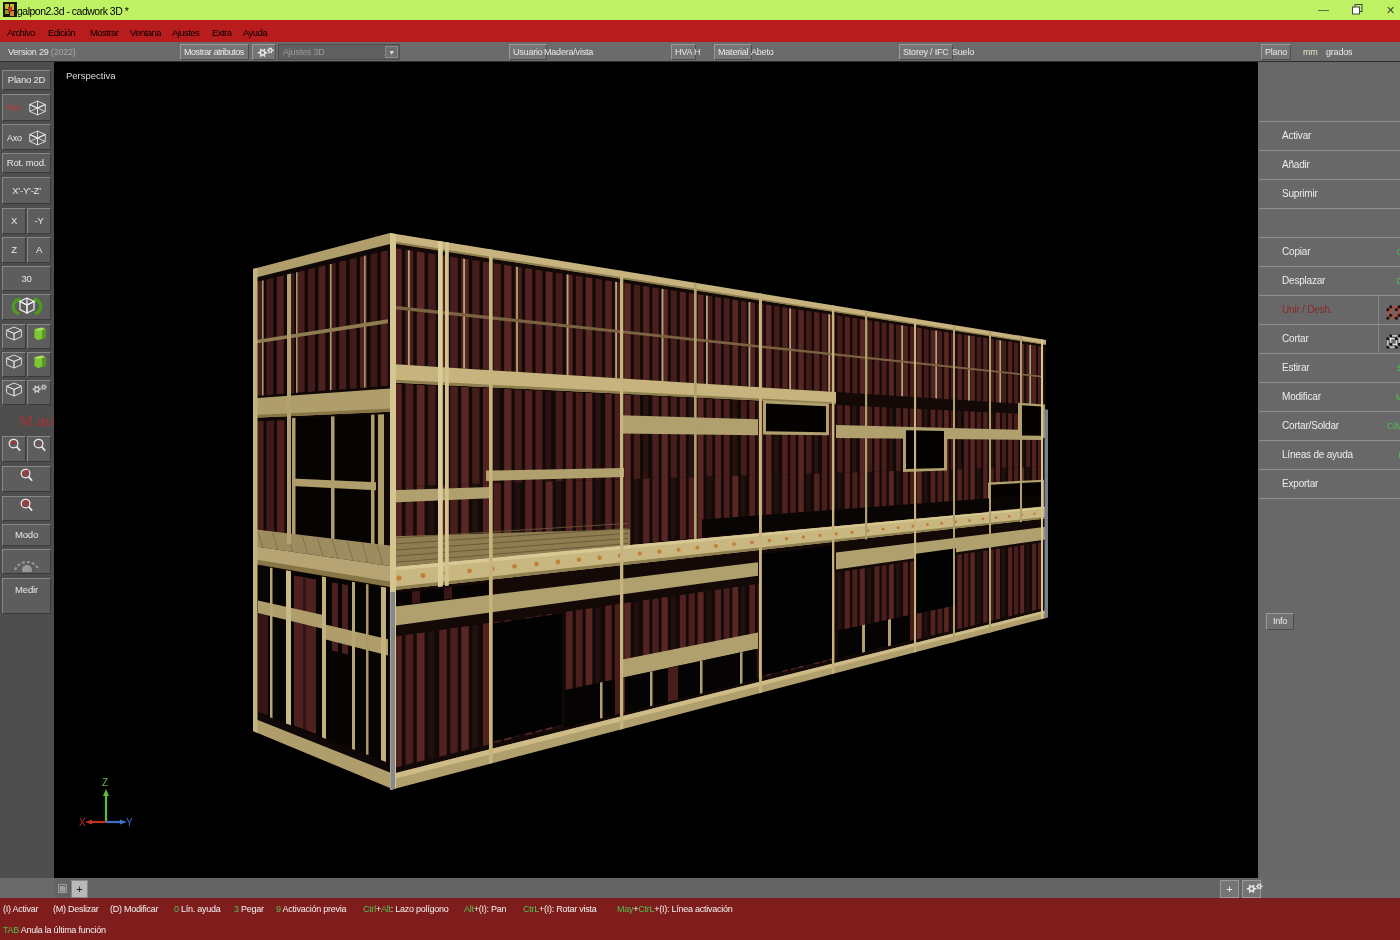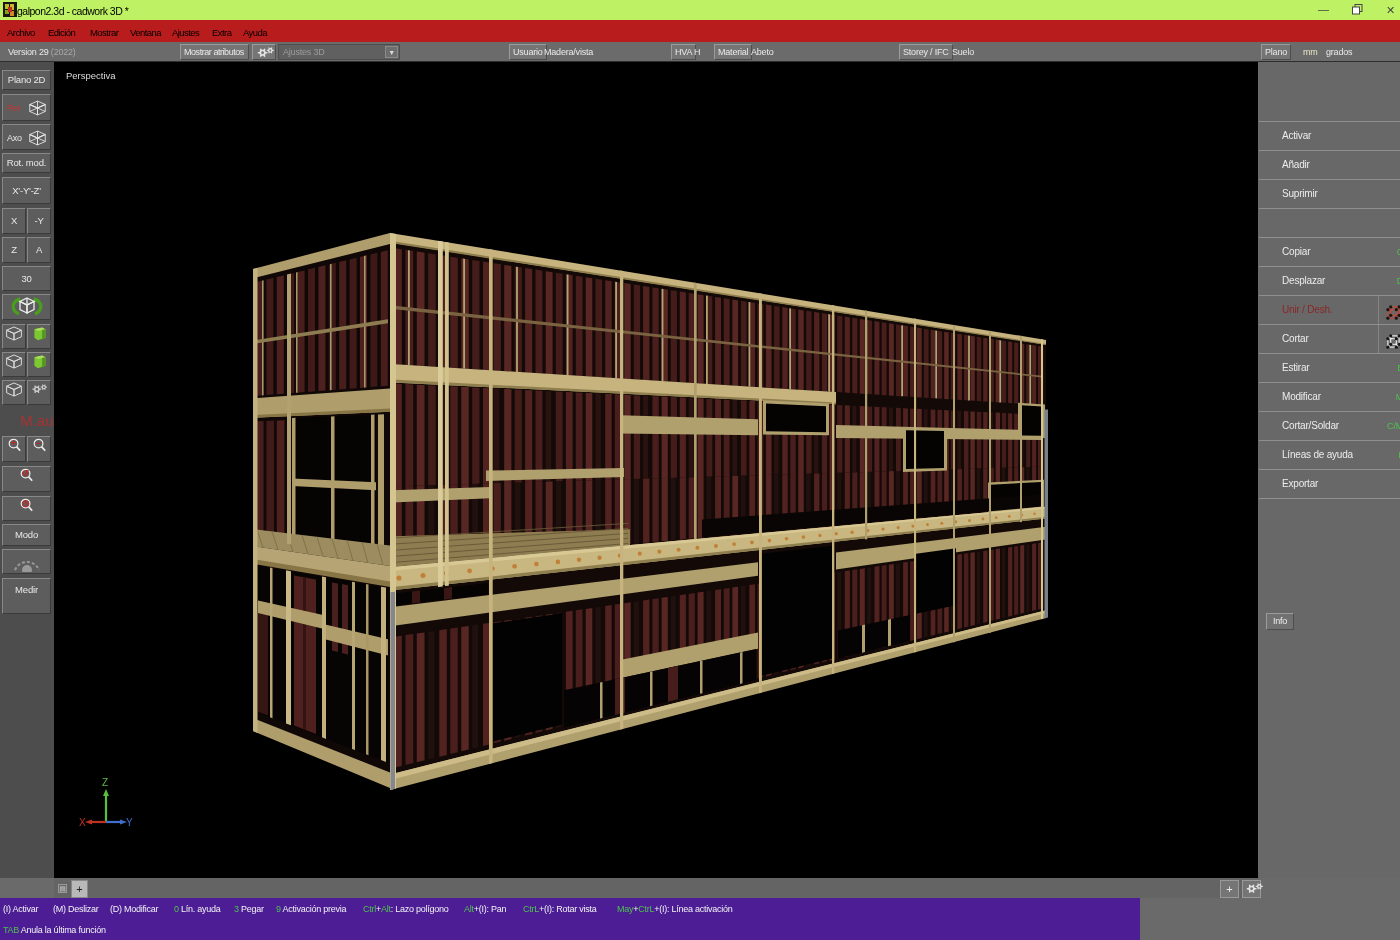--- a/index.html
+++ b/index.html
@@ -17,21 +17,21 @@
 #toolbar .txt{position:absolute;top:5px;white-space:nowrap}
 #leftbar{left:0;top:62px;width:54px;height:816px;background:#4d4d4d}
 .lbtn{position:absolute;background:#5d5d5d;border:1px solid #888;
  border-right-color:#3a3a3a;border-bottom-color:#3a3a3a;color:#e8e8e8;
  font-size:9.5px;letter-spacing:-0.2px;text-align:center}
 #rightbar{left:1259px;top:62px;width:141px;height:816px;background:#686868;color:#ececec;
  font-size:10px;letter-spacing:-0.2px}
 .rrow{position:absolute;left:0;width:141px;height:29px;border-top:1px solid #8f8f8f;line-height:28px}
 .rrow span.t{padding-left:23px}
 #tabstrip{left:54px;top:872px;width:1205px;height:26px;background:#646464}
-#statusbar{left:0;top:898px;width:1140px;height:42px;background:#4c1d95;color:#f2f2f2;
+#statusbar{left:0;top:898px;width:1400px;height:42px;background:#7f1d1d;color:#f2f2f2;
  font-size:9px;letter-spacing:-0.25px}
 #statusbar span.it{position:absolute;top:6px;white-space:nowrap}
 .g{color:#4ec04e}
 </style></head>
 <body>
 <div id="titlebar" class="abs">
     <svg class="abs" style="left:3px;top:2px" width="14" height="15">
       <rect width="14" height="15" fill="#1a1510"></rect>
       <rect x="2" y="2" width="4" height="5" fill="#b8c020"></rect>
       <rect x="7" y="2" width="4" height="6" fill="#c8b828"></rect>

